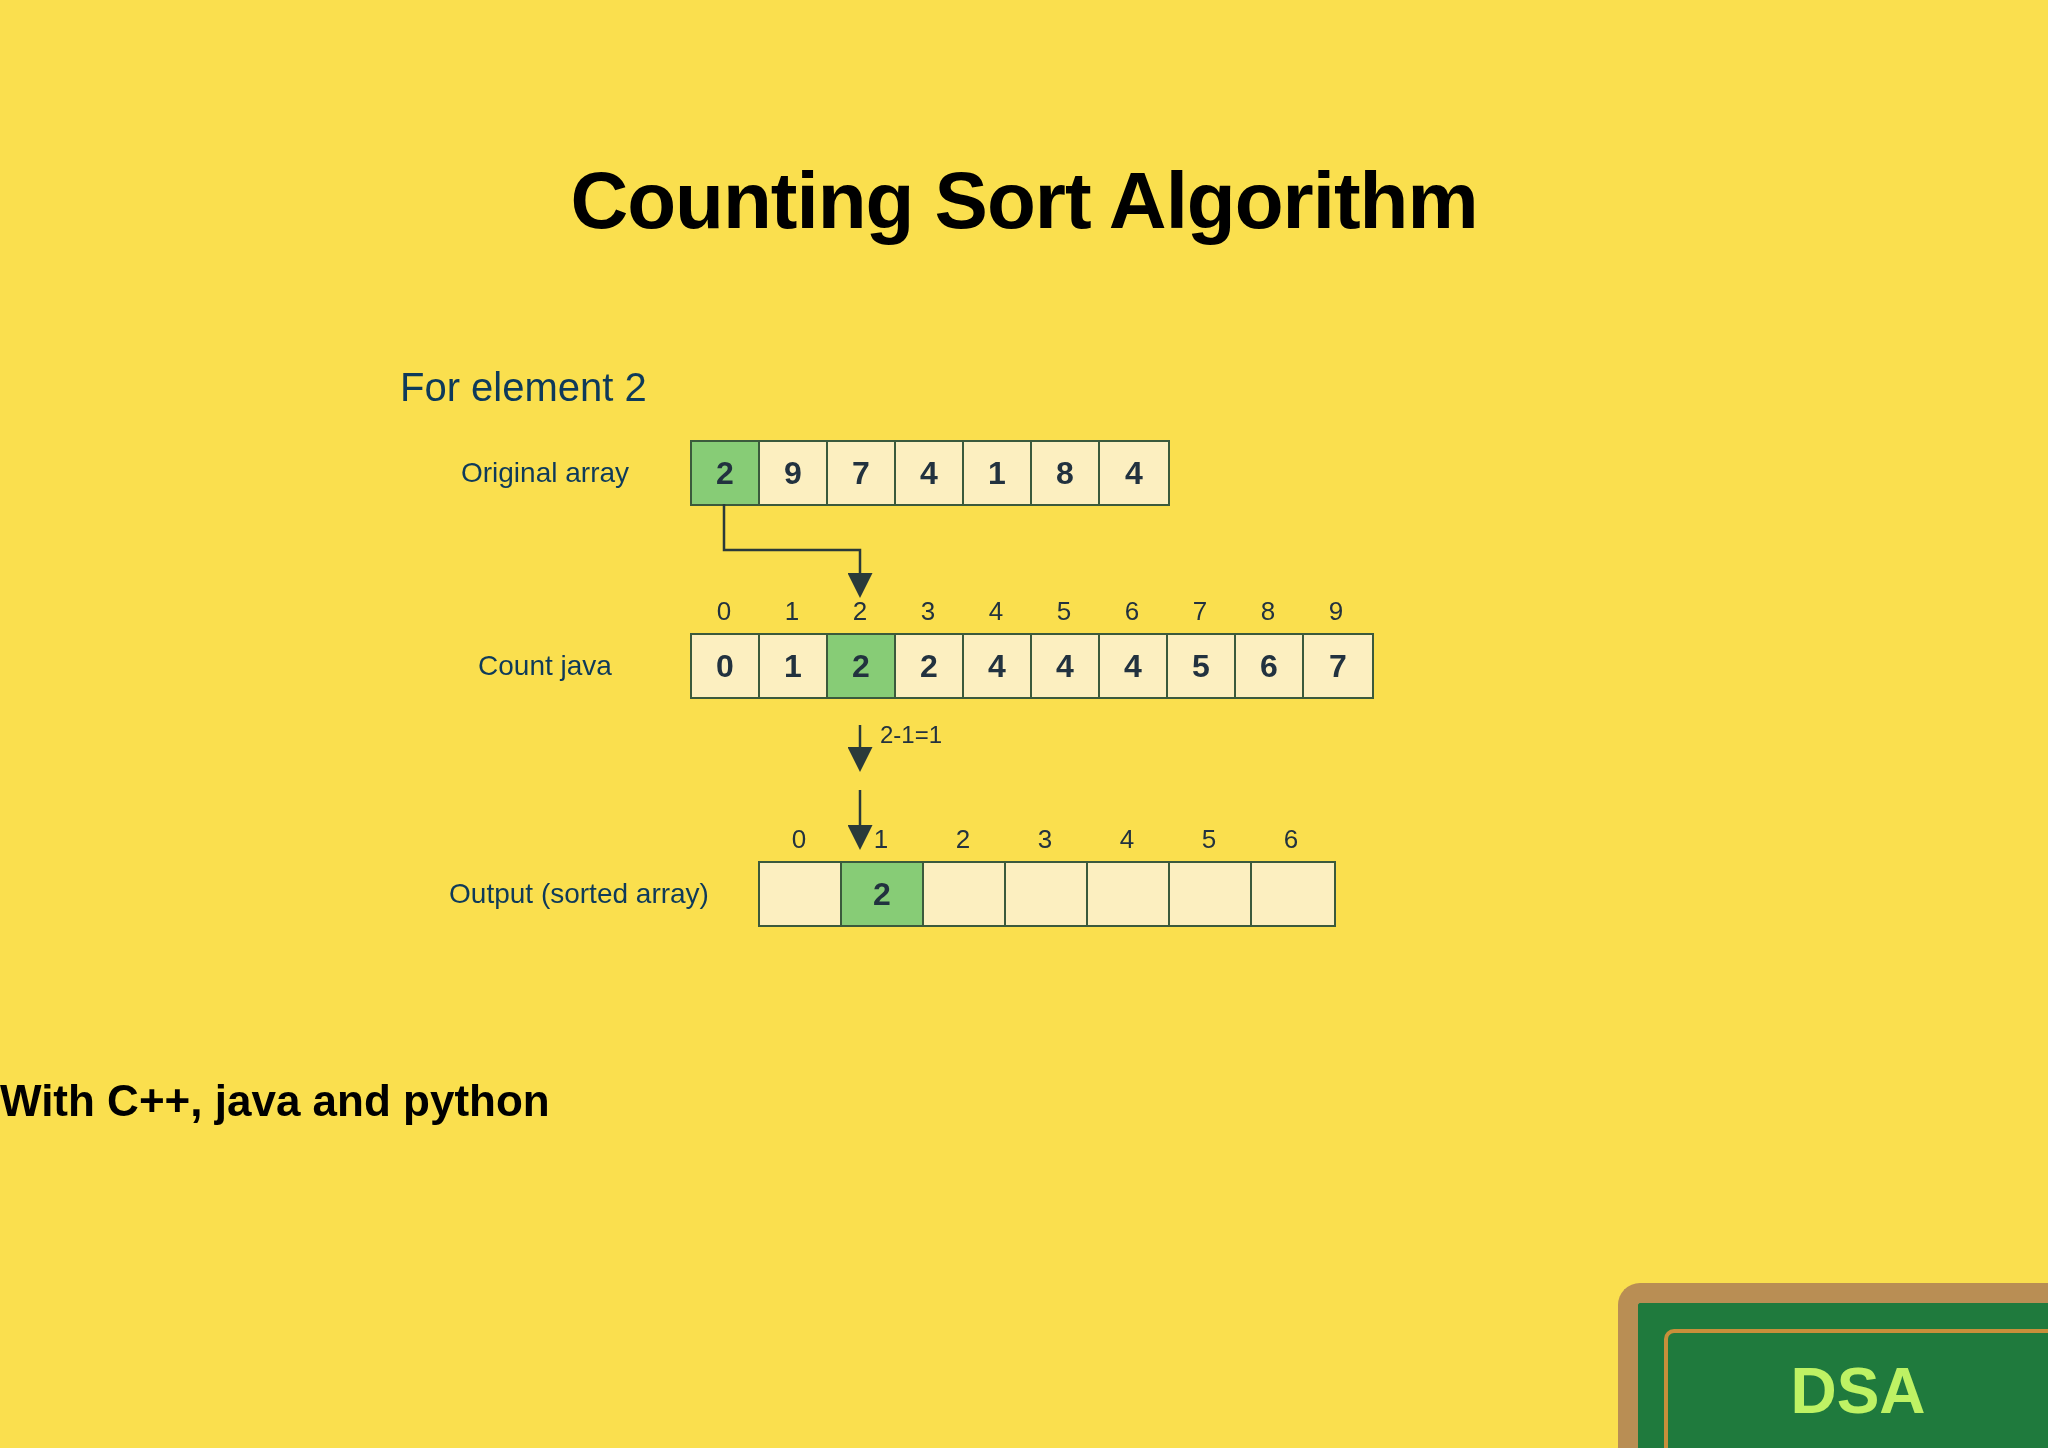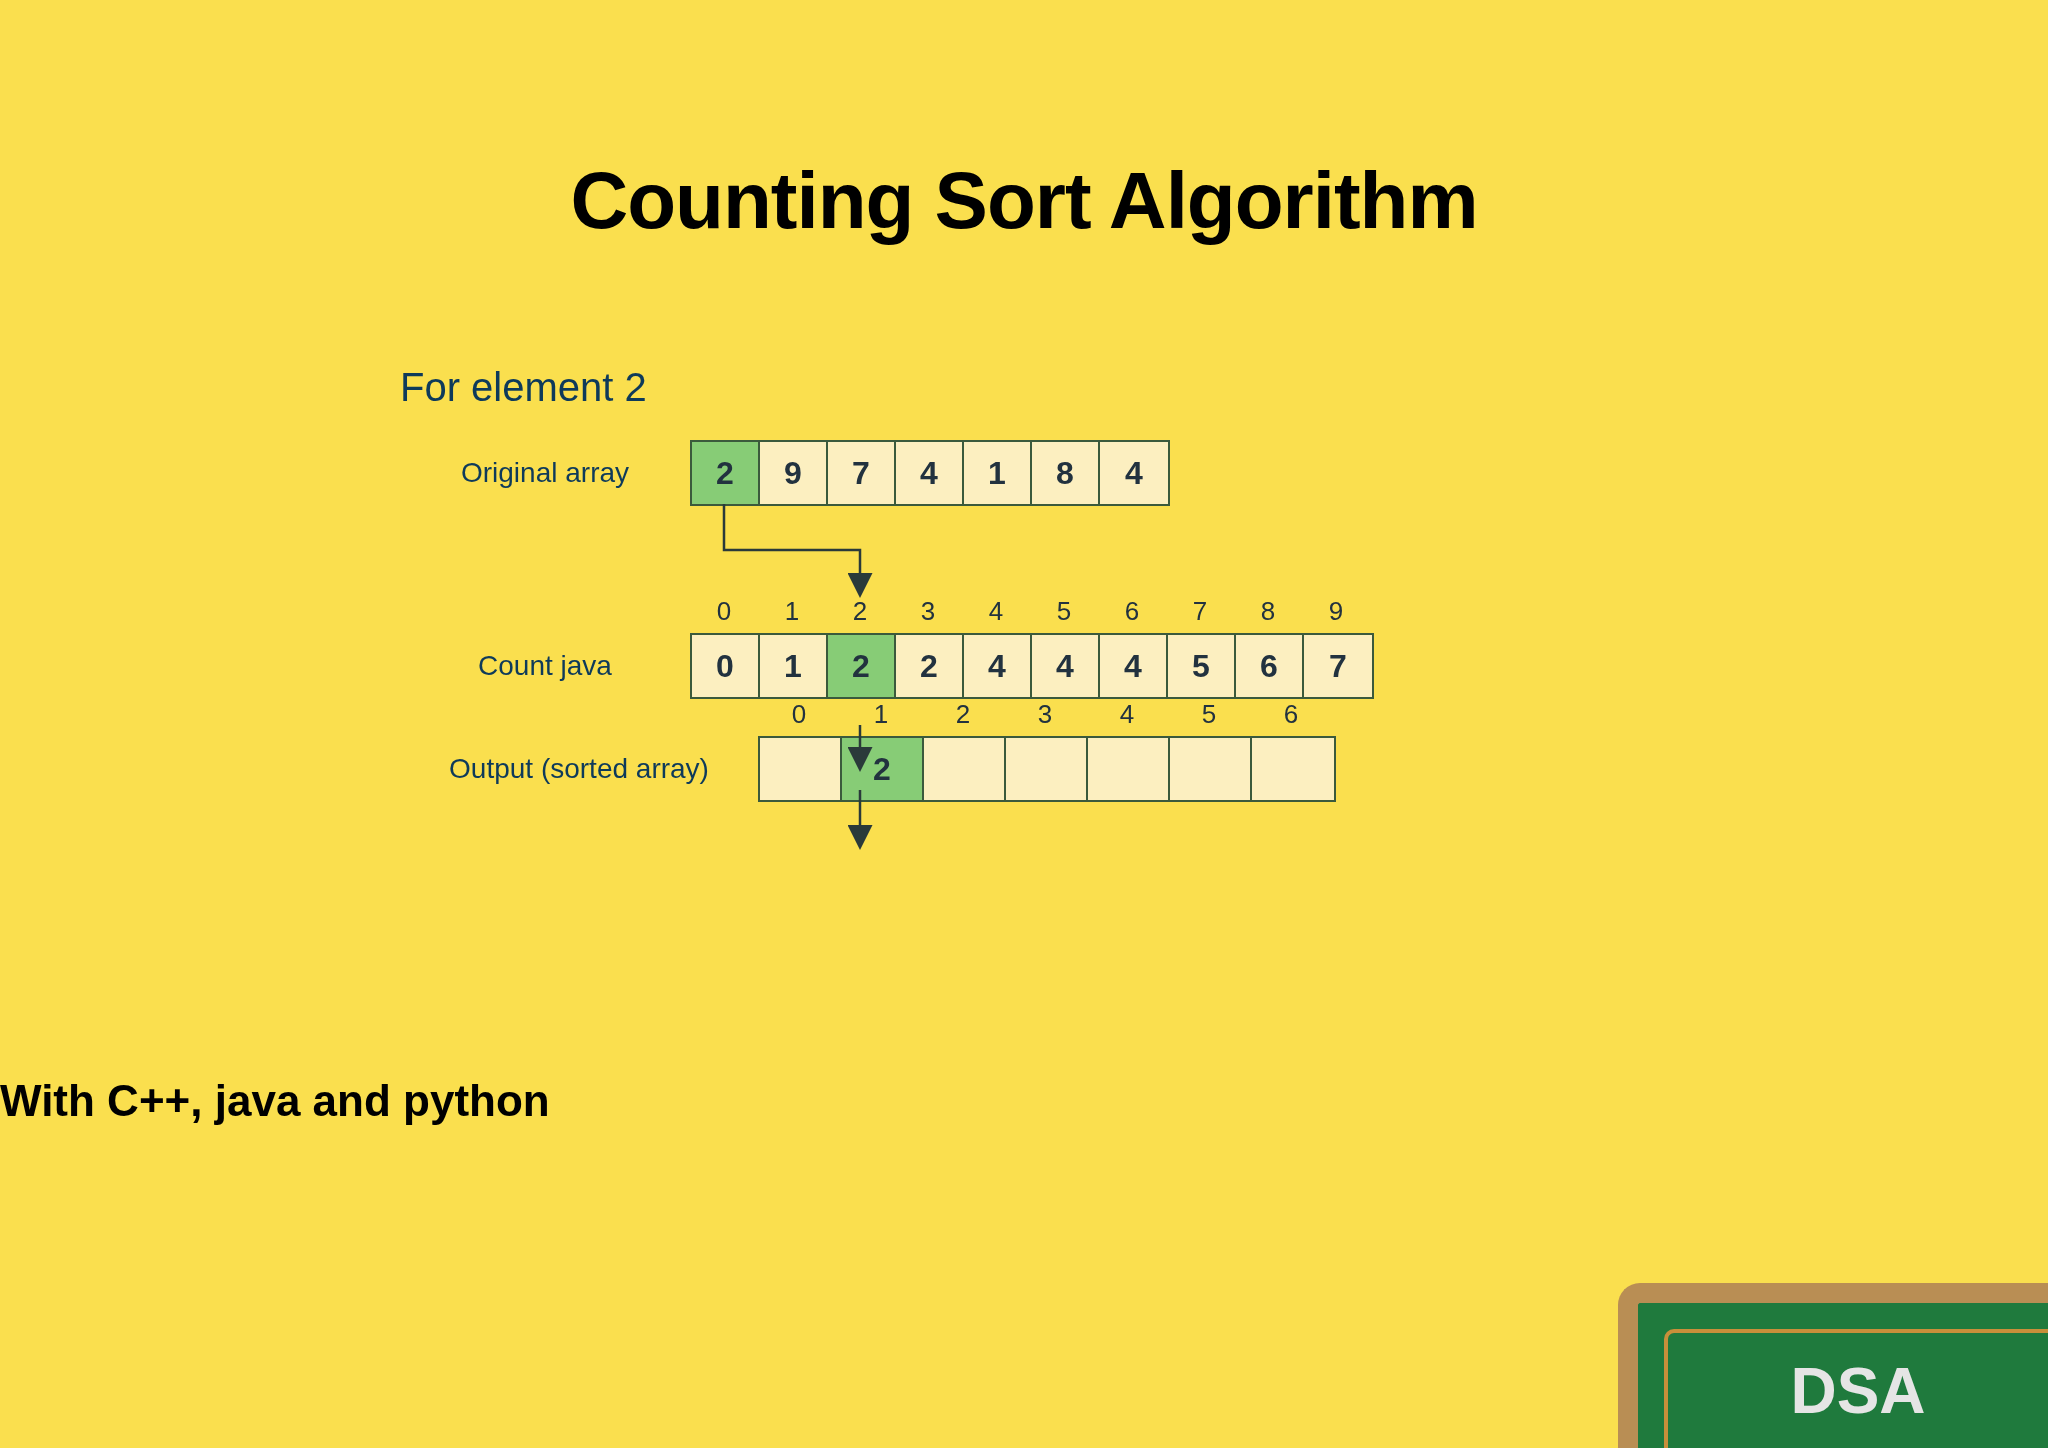--- a/index.html
+++ b/index.html
@@ -122,21 +122,21 @@
     top: 26px; left: 26px; right: 0; bottom: 0;
     background: #1f7a3d;
     border-top: 4px solid #c88f3a;
     border-left: 4px solid #c88f3a;
     border-radius: 10px 0 0 0;
     display: flex;
     align-items: center;
     justify-content: center;
   }
   .badge-text {
-    color: #e5e5e5;
+    color: #bef264;
     font-size: 64px;
     font-weight: 800;
   }
 </style>
 </head>
 <body>
 
 <div class="title">Counting Sort Algorithm</div>
 
 <div class="diagram">
@@ -181,20 +181,23 @@
         <div class="cell">2</div>
         <div class="cell">4</div>
         <div class="cell">4</div>
         <div class="cell">4</div>
         <div class="cell">5</div>
         <div class="cell">6</div>
         <div class="cell">7</div>
       </div>
     </div>
 
+    <div style="height:125px; position:relative;">
+      <span class="annotation" style="position:absolute; left:480px; top:22px;">2-1=1</span>
+    </div>
 
     <div class="indices" style="margin-left:358px;">
       <div class="idx" style="width:82px">0</div>
       <div class="idx" style="width:82px">1</div>
       <div class="idx" style="width:82px">2</div>
       <div class="idx" style="width:82px">3</div>
       <div class="idx" style="width:82px">4</div>
       <div class="idx" style="width:82px">5</div>
       <div class="idx" style="width:82px">6</div>
     </div>

